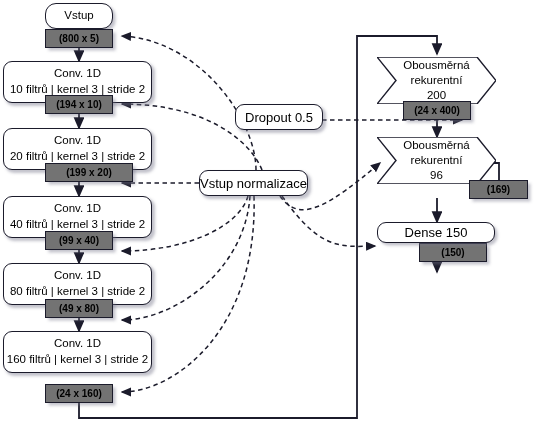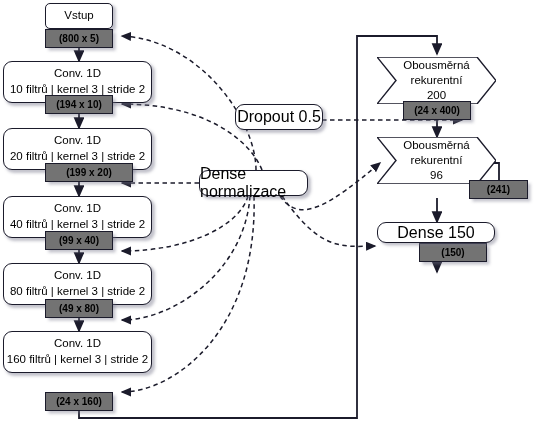--- a/index.html
+++ b/index.html
@@ -5,30 +5,30 @@
   html,body{margin:0;padding:0;background:#ffffff;}
   body{width:534px;height:427px;position:relative;overflow:hidden;
        font-family:"Liberation Sans","DejaVu Sans",sans-serif;}
   #canvas{position:absolute;left:0;top:0;width:534px;height:427px;}
   svg.wires{position:absolute;left:0;top:0;width:534px;height:427px;pointer-events:none;}
 
   .node{position:absolute;box-sizing:border-box;background:#ffffff;
         border:1.4px solid #1b1b2b;color:#000;text-align:center;
         display:flex;flex-direction:column;align-items:center;justify-content:center;
         box-shadow:2.5px 2.5px 3px rgba(120,120,140,.45);z-index:3;}
-  .rounded{border-radius:5px;}
+  .rounded{border-radius:11px;}
   .conv{border-radius:9px;line-height:1.35;font-size:11.5px;}
   .conv .l1{font-size:11.5px;}
   .conv .l2{font-size:11.5px;}
   .shape{position:absolute;box-sizing:border-box;background:#737373;
          border:1.4px solid #1b1b2b;font-size:10px;text-align:center;
          display:flex;align-items:center;justify-content:center;color:#000;
          box-shadow:2.5px 2.5px 3px rgba(120,120,140,.45);z-index:4;font-weight:bold;}
   .plain{position:absolute;box-sizing:border-box;background:#fff;
-         border:1.4px solid #1b1b2b;border-radius:9px;font-size:16px;
+         border:1.4px solid #1b1b2b;border-radius:9px;font-size:13px;
          display:flex;align-items:center;justify-content:center;color:#000;
          box-shadow:2.5px 2.5px 3px rgba(120,120,140,.45);z-index:5;}
   .chev{position:absolute;z-index:3;}
   .chev .txt{position:absolute;left:0;top:0;width:100%;height:100%;
              display:flex;flex-direction:column;align-items:center;justify-content:center;
              font-size:11.5px;line-height:1.3;color:#000;}
   .io{font-size:11.5px;line-height:1.35;}
 </style>
 </head>
 <body>
@@ -117,26 +117,26 @@
     <span class="l2">80 filtrů | kernel 3 | stride 2</span>
   </div>
   <div class="shape" style="left:45px;top:299px;width:68px;height:19px;align-items:center;">
     <span>(49 x 80)</span>
   </div>
 
   <div class="node conv" style="left:3px;top:331px;width:149px;height:42px;">
     <span class="l1">Conv. 1D</span>
     <span class="l2">160 filtrů | kernel 3 | stride 2</span>
   </div>
-  <div class="shape" style="left:45px;top:384px;width:68px;height:19px;margin-top:8px;">
+  <div class="shape" style="left:45px;top:384px;width:68px;height:19px;">
     <span>(24 x 160)</span>
   </div>
 
   <div class="plain" style="left:199px;top:170px;width:109px;height:26px;">
-    <span>Dense normalizace</span>
+    <span>Vstup normalizace</span>
   </div>
 
   <div class="plain" style="left:235px;top:104px;width:88px;height:26px;">
     <span>Dropout 0.5</span>
   </div>
 
   <div class="chev" style="left:377px;top:57px;width:119px;height:47px;">
     <svg viewBox="0 0 119 47" width="119" height="47" xmlns="http://www.w3.org/2000/svg">
       <polygon points="0,0 100,0 119,23.5 100,47 0,47 19,23.5" fill="#ffffff" stroke="#1b1b2b" stroke-width="1.4"></polygon>
     </svg>
@@ -154,21 +154,21 @@
     <svg viewBox="0 0 119 47" width="119" height="47" xmlns="http://www.w3.org/2000/svg">
       <polygon points="0,0 100,0 119,23.5 100,47 0,47 19,23.5" fill="#ffffff" stroke="#1b1b2b" stroke-width="1.4"></polygon>
     </svg>
     <div class="txt">
       <span>Obousměrná</span>
       <span>rekurentní</span>
       <span>96</span>
     </div>
   </div>
   <div class="shape" style="left:469px;top:180px;width:59px;height:19px;">
-    <span>(241)</span>
+    <span>(169)</span>
   </div>
 
   <div class="plain" style="left:377px;top:222px;width:118px;height:21px;">
     <span>Dense 150</span>
   </div>
   <div class="shape" style="left:403px;top:243px;width:68px;height:19px;margin-left:16px;">
     <span>(150)</span>
   </div>
 
 

